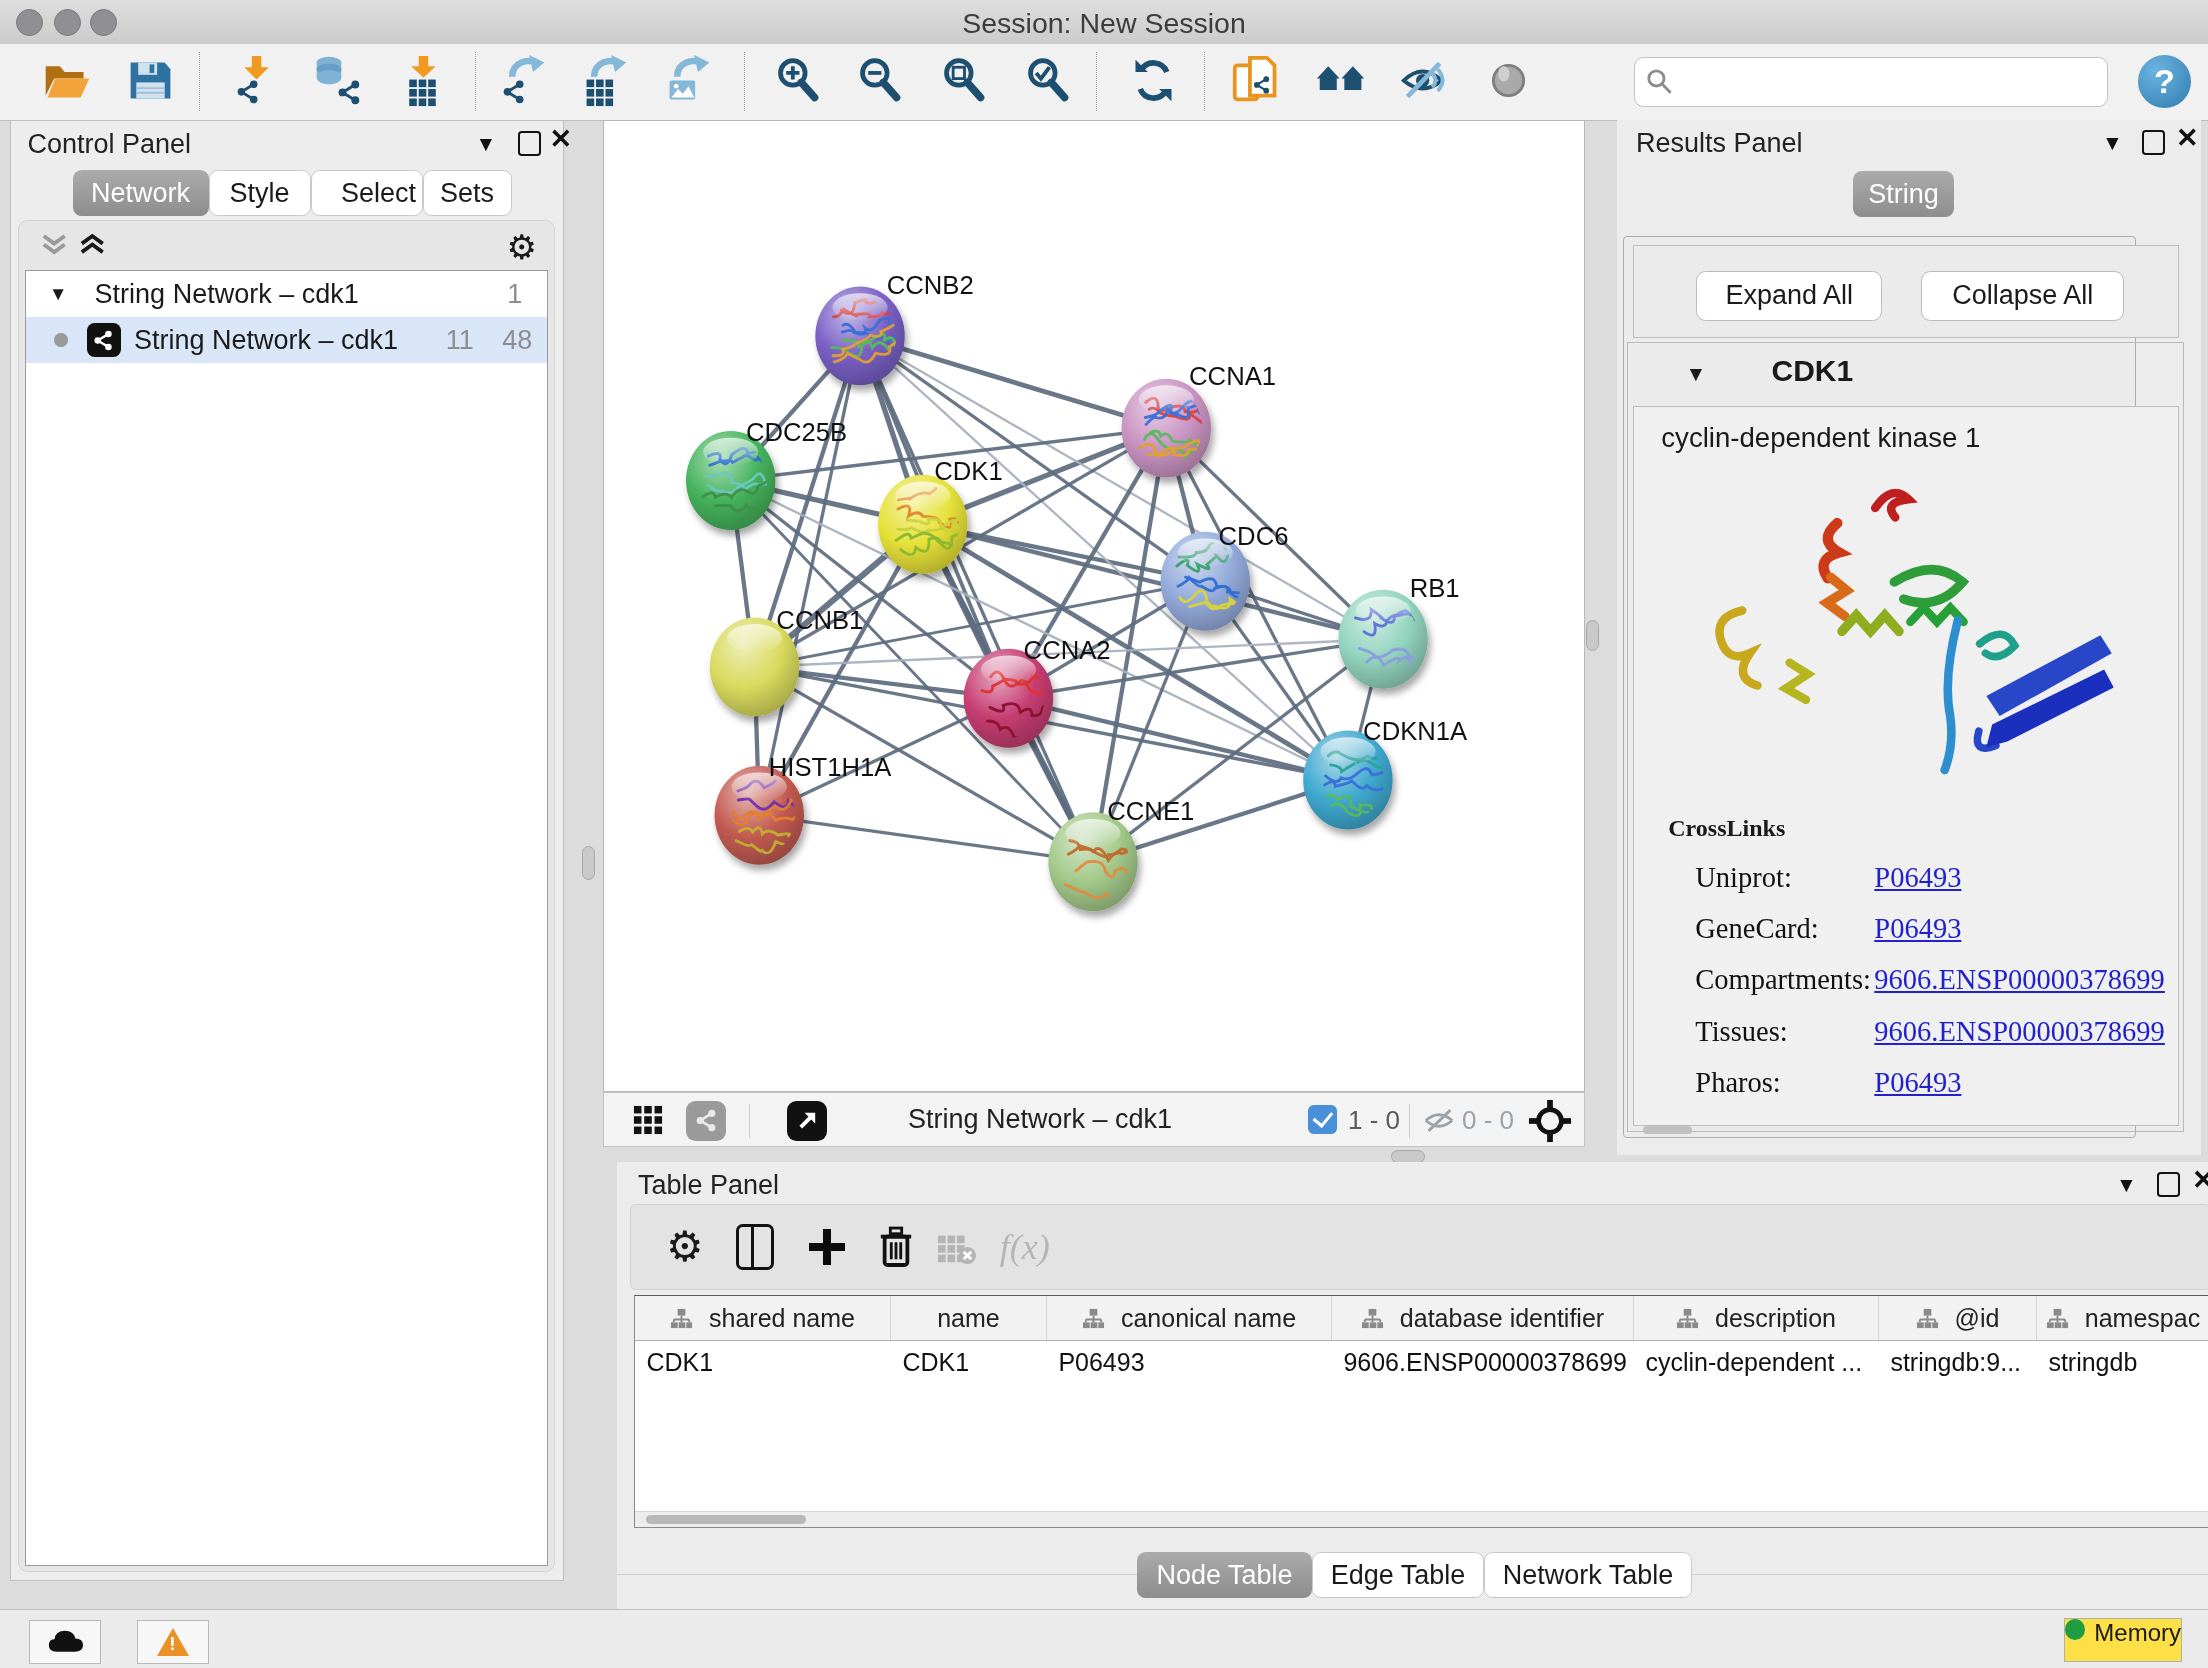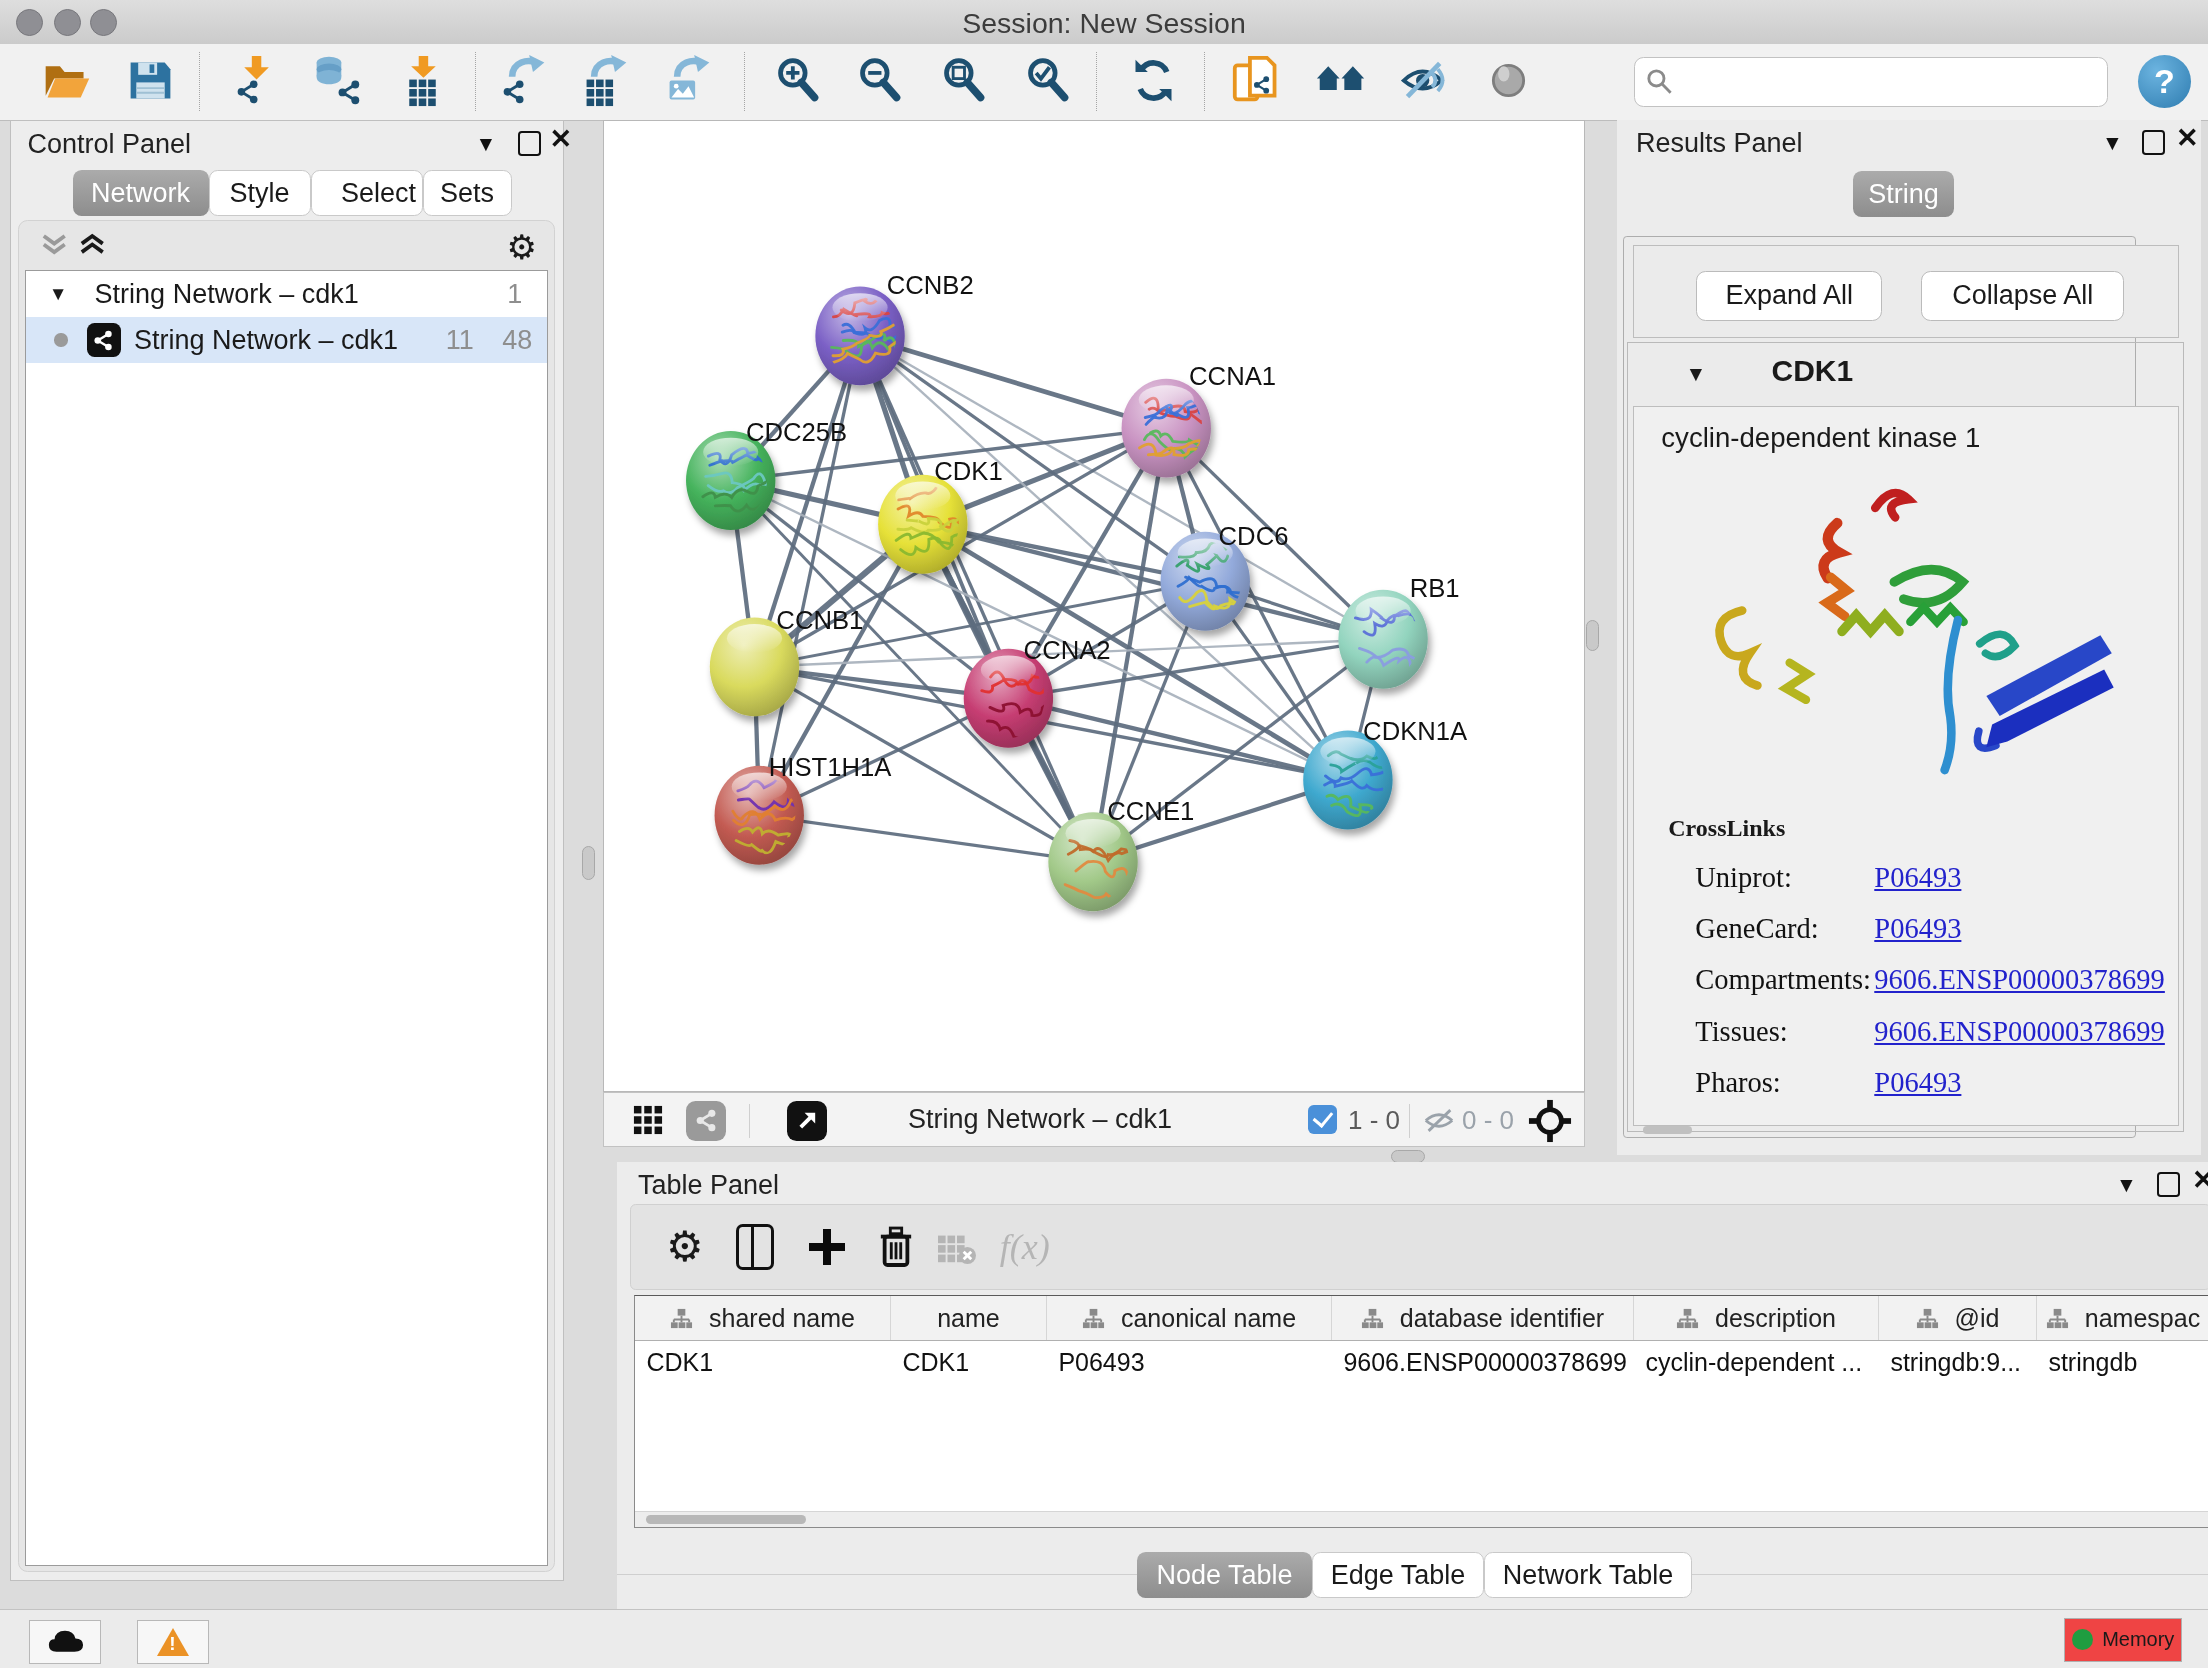--- a/index.html
+++ b/index.html
@@ -86,23 +86,23 @@
   .td{display:flex;align-items:center;font-size:25px;color:#111;padding-left:11.4px;
     box-sizing:border-box;overflow:hidden;white-space:nowrap;}
   .hscroll{position:absolute;left:0;bottom:0;width:100%;height:15px;background:#ededed;
     border-top:1px solid #d5d5d5;}
   .hthumb{position:absolute;left:10.5px;top:2.9px;width:160px;height:9.5px;background:#b8b8b8;border-radius:4.8px;}
   .tp-tabline{position:absolute;left:0;top:412px;width:100%;height:0;border-top:1px solid #cfcfcf;}
   
   .statusbar{left:0;top:1609px;width:2208px;height:59px;background:#ebebeb;border-top:1px solid #c3c3c3;}
   .sb-btn{position:absolute;top:9.5px;width:70px;height:42px;background:#f7f7f7;border:1px solid #b8b8b8;
     display:flex;align-items:center;justify-content:center;cursor:pointer;}
-  .memory-btn{position:absolute;left:2064px;top:7.6px;width:116px;height:42px;background:#ef4444;
-    border:1px solid #b0b0b0;display:flex;align-items:center;justify-content:center;gap:9.5px;
-    font-size:20px;cursor:pointer;}
+  .memory-btn{position:absolute;left:2064px;top:7.6px;width:116px;height:42px;background:#fde047;
+    border:1px solid #b0b0b0;display:flex;justify-content:center;gap:9.5px;
+    font-size:24px;cursor:pointer;}
   .handle{position:absolute;background:#c9c9c9;border:1px solid #a8a8a8;border-radius:7.6px;}
 </style>
 </head>
 <body>
 
 <div class="abs titlebar">
   <div class="tlight" style="left:16px"></div>
   <div class="tlight" style="left:54px"></div>
   <div class="tlight" style="left:90px"></div>
   <div class="win-title">Session: New Session</div>

